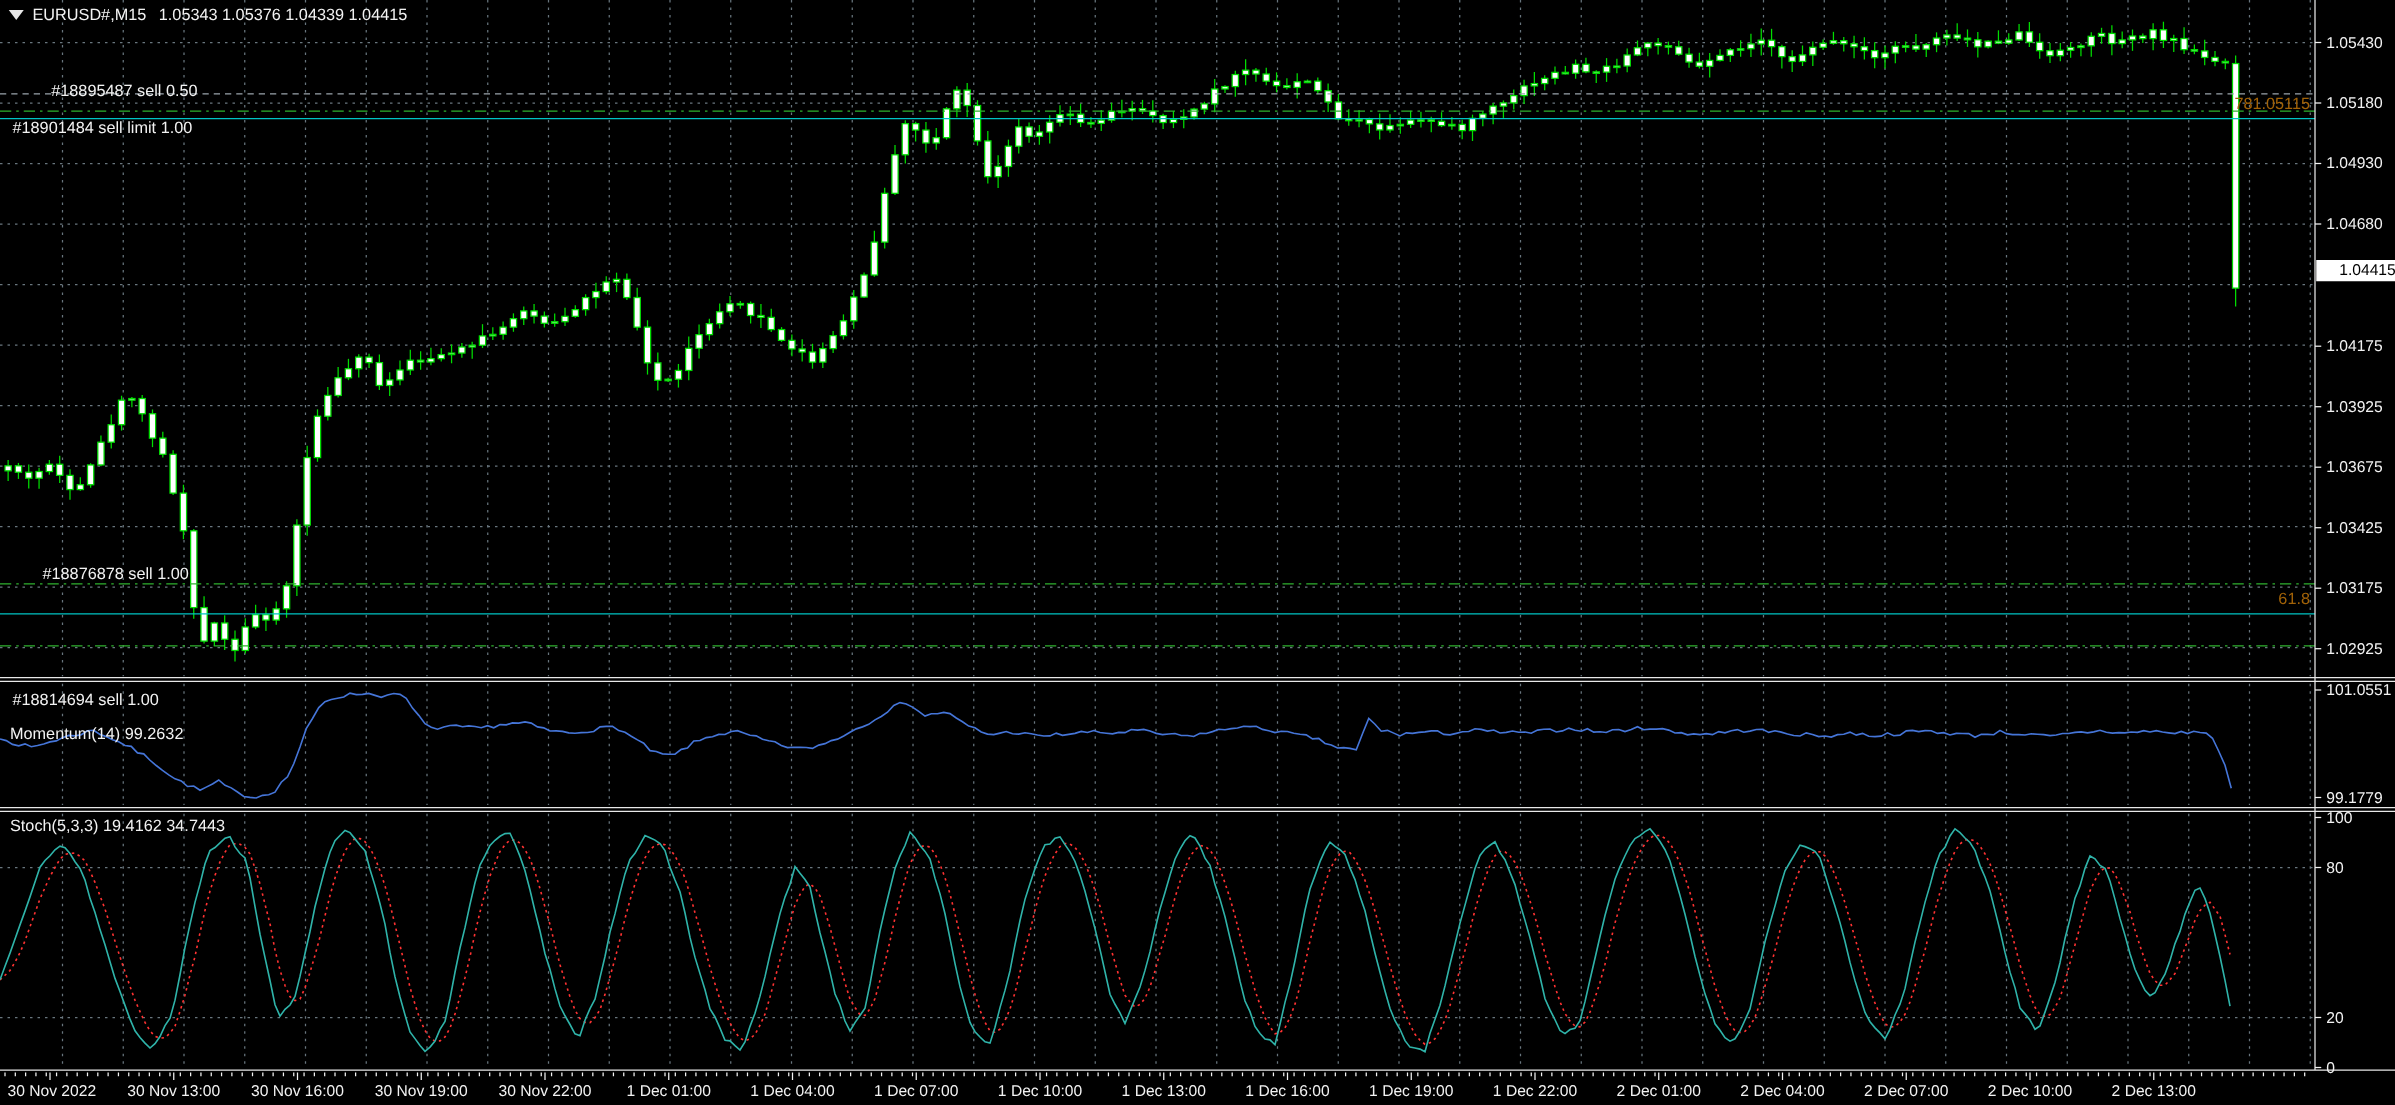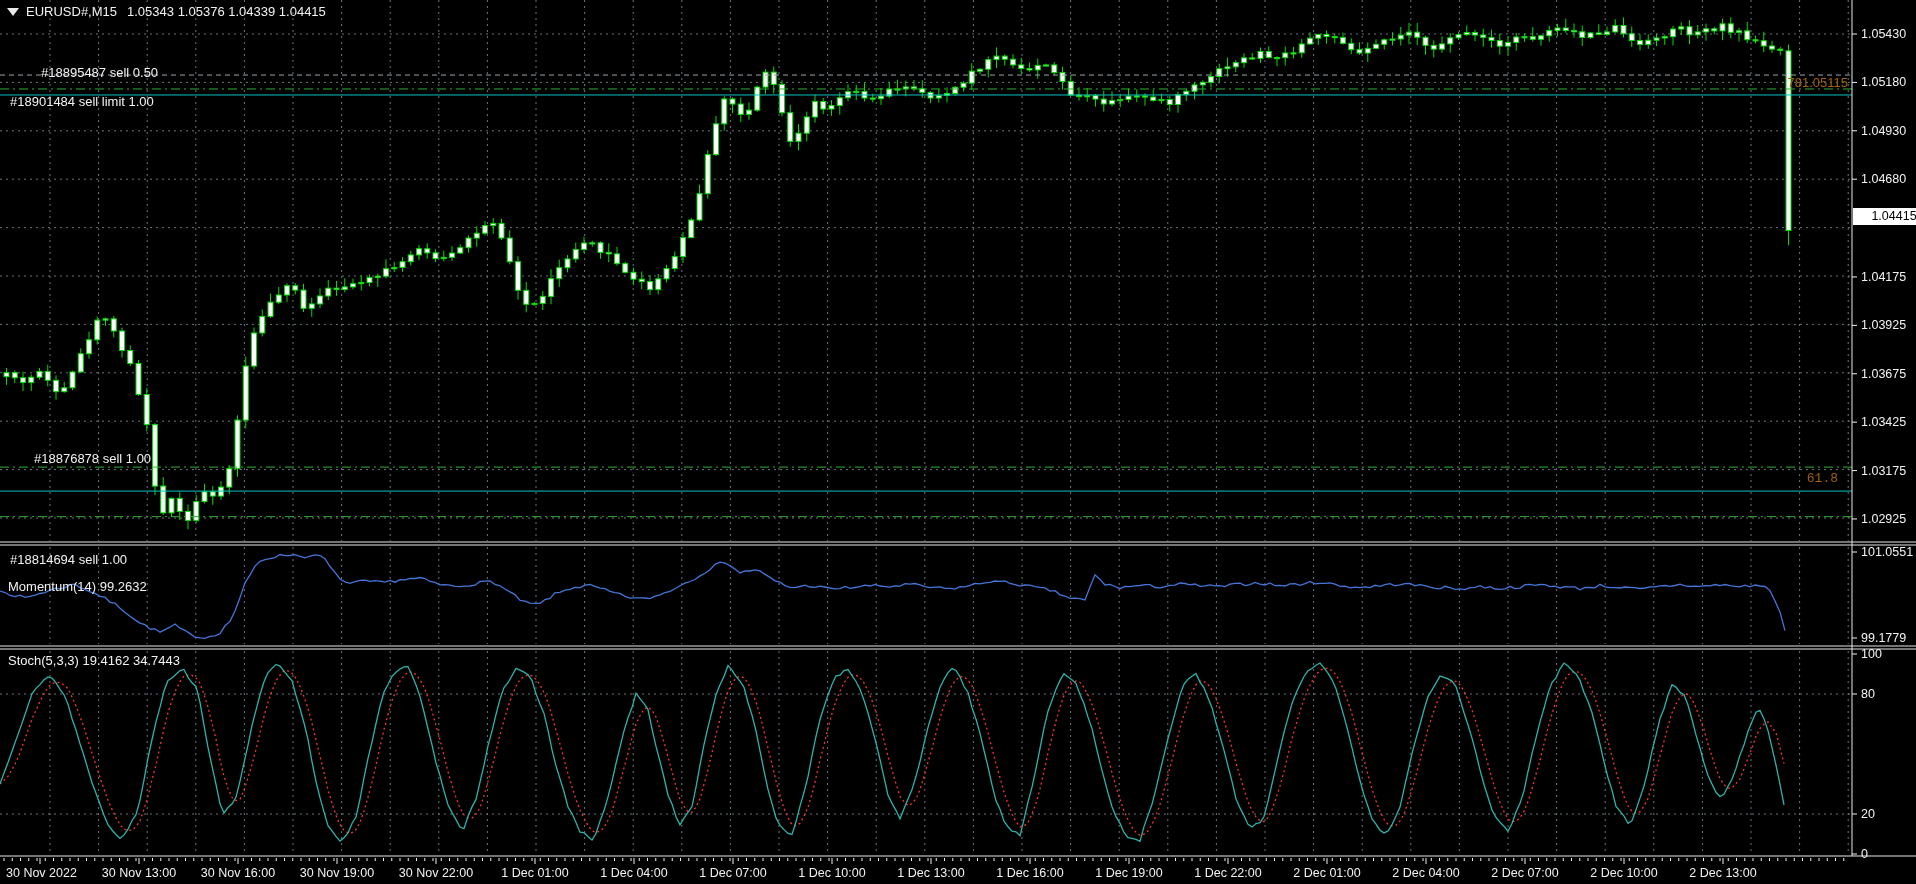--- a/index.html
+++ b/index.html
@@ -923,19 +923,19 @@
     <span class="sym">EURUSD#,M15</span>
     <span>1.05343 1.05376 1.04339 1.04415</span>
   </div>
 
   <div class="ovl" style="left:10px;top:66px;margin-left:31px;">#18895487 sell 0.50</div>
   <div class="ovl" style="left:10px;top:95px;">#18901484 sell limit 1.00</div>
   <div class="ovl" style="left:10px;top:452px;margin-left:24px;">#18876878 sell 1.00</div>
   <div class="ovl" style="left:10px;top:523px;margin-top:30px;">#18814694 sell 1.00</div>
 
   <div class="ovl fiblab" style="right:68px;top:76px;">781.05115</div>
-  <div class="ovl fiblab" style="right:78px;top:472px;font-family:Liberation Mono, monospace;">61.8</div>
+  <div class="ovl fiblab" style="right:68px;top:472px;">61.8</div>
 
   <div class="ovl" style="left:8px;top:580px;">Momentum(14) 99.2632</div>
   <div class="ovl" style="left:8px;top:654px;">Stoch(5,3,3) 19.4162 34.7443</div>
 
   <div id="pricetag">1.04415</div>
 </div>
 
 </body></html>

